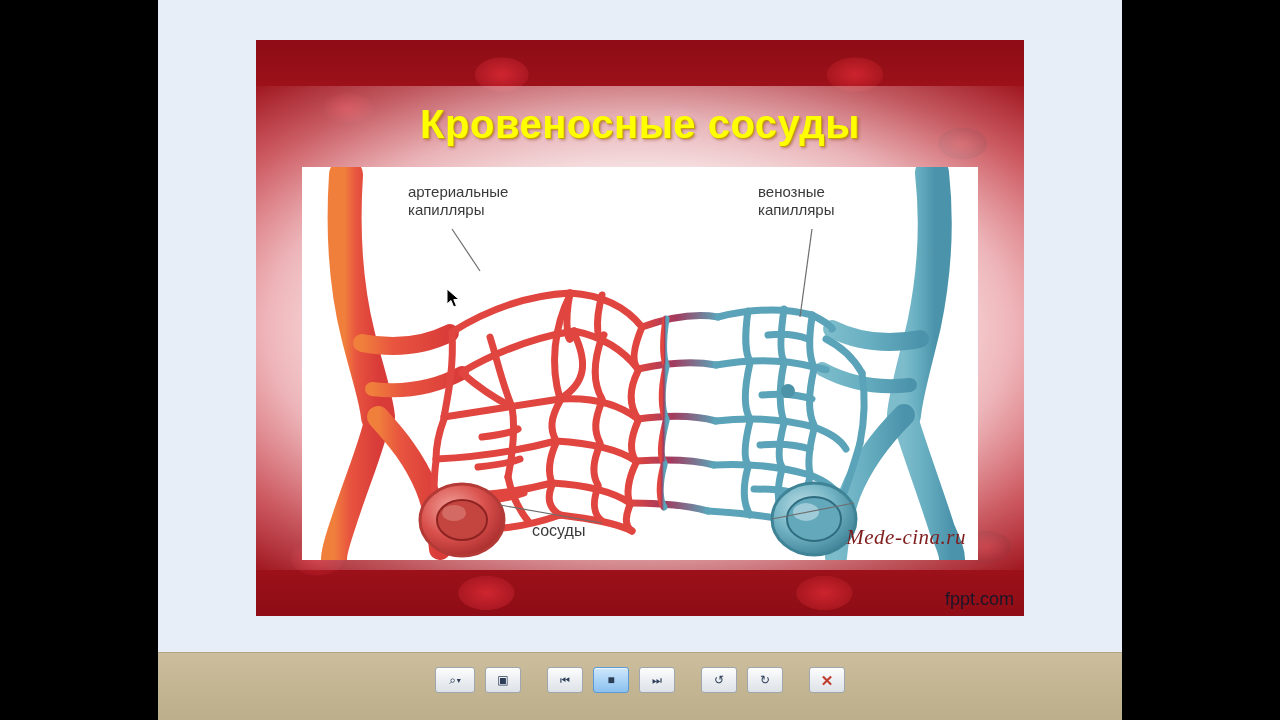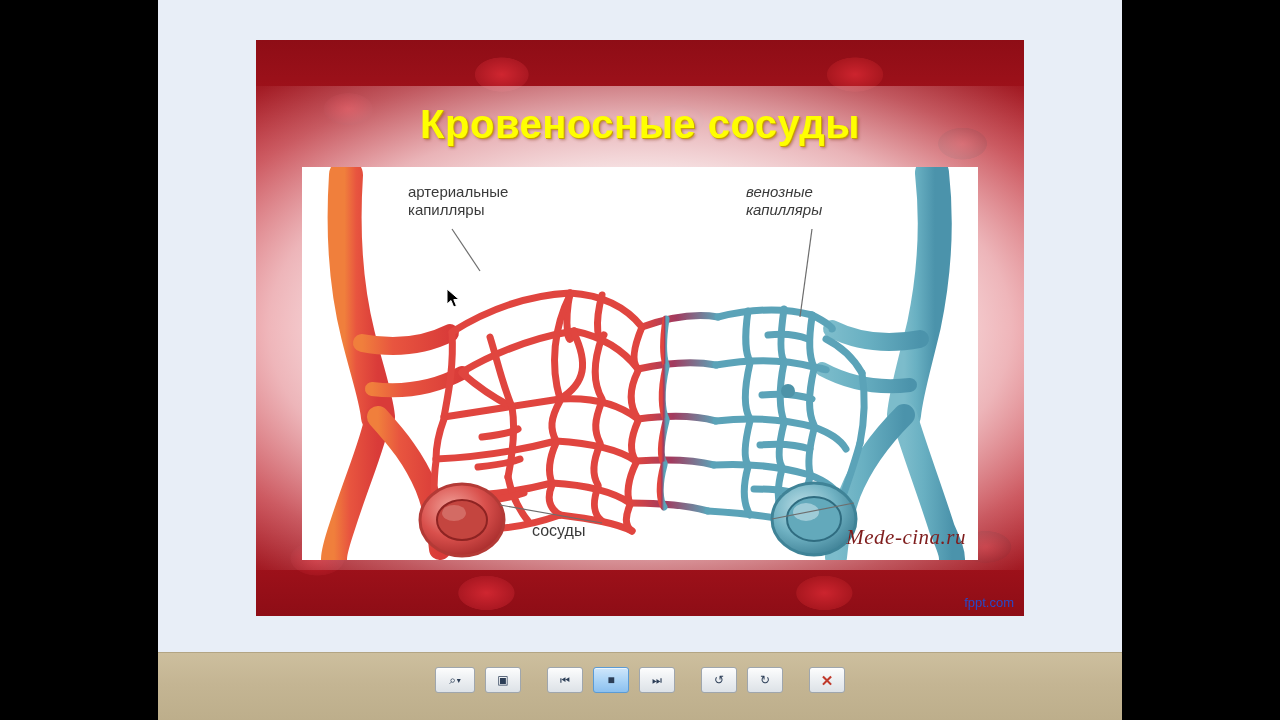--- a/index.html
+++ b/index.html
@@ -101,41 +101,41 @@
 
   .lbl {
     position: absolute;
     font-family: "Liberation Sans", sans-serif;
     color: #3a3a3a;
     font-size: 15px;
     line-height: 18px;
     white-space: pre-line;
   }
   .lbl-art-cap { left: 106px; top: 16px; }
-  .lbl-ven-cap { left: 444px; top: 16px; font-style: italic; }
+  .lbl-ven-cap { left: 456px; top: 16px; }
   .lbl-arteria { left: 230px; top: 355px; font-size: 16px; }
   .lbl-vena    { left: 370px; top: 355px; font-size: 16px; }
 
   .watermark-diag {
     position: absolute;
     right: 12px;
     bottom: 10px;
     font-family: "Liberation Serif", serif;
     font-style: italic;
     font-size: 21px;
     color: #7f1d1d;
     letter-spacing: 0.5px;
   }
 
   .fppt {
     position: absolute;
     right: 10px;
     bottom: 6px;
-    color: #1d4ed8;
-    font-size: 13px;
+    color: #0f172a;
+    font-size: 18px;
     opacity: 0.92;
   }
 
   
   .toolbar {
     position: absolute;
     left: 158px;
     top: 652px;
     width: 964px;
     height: 68px;

